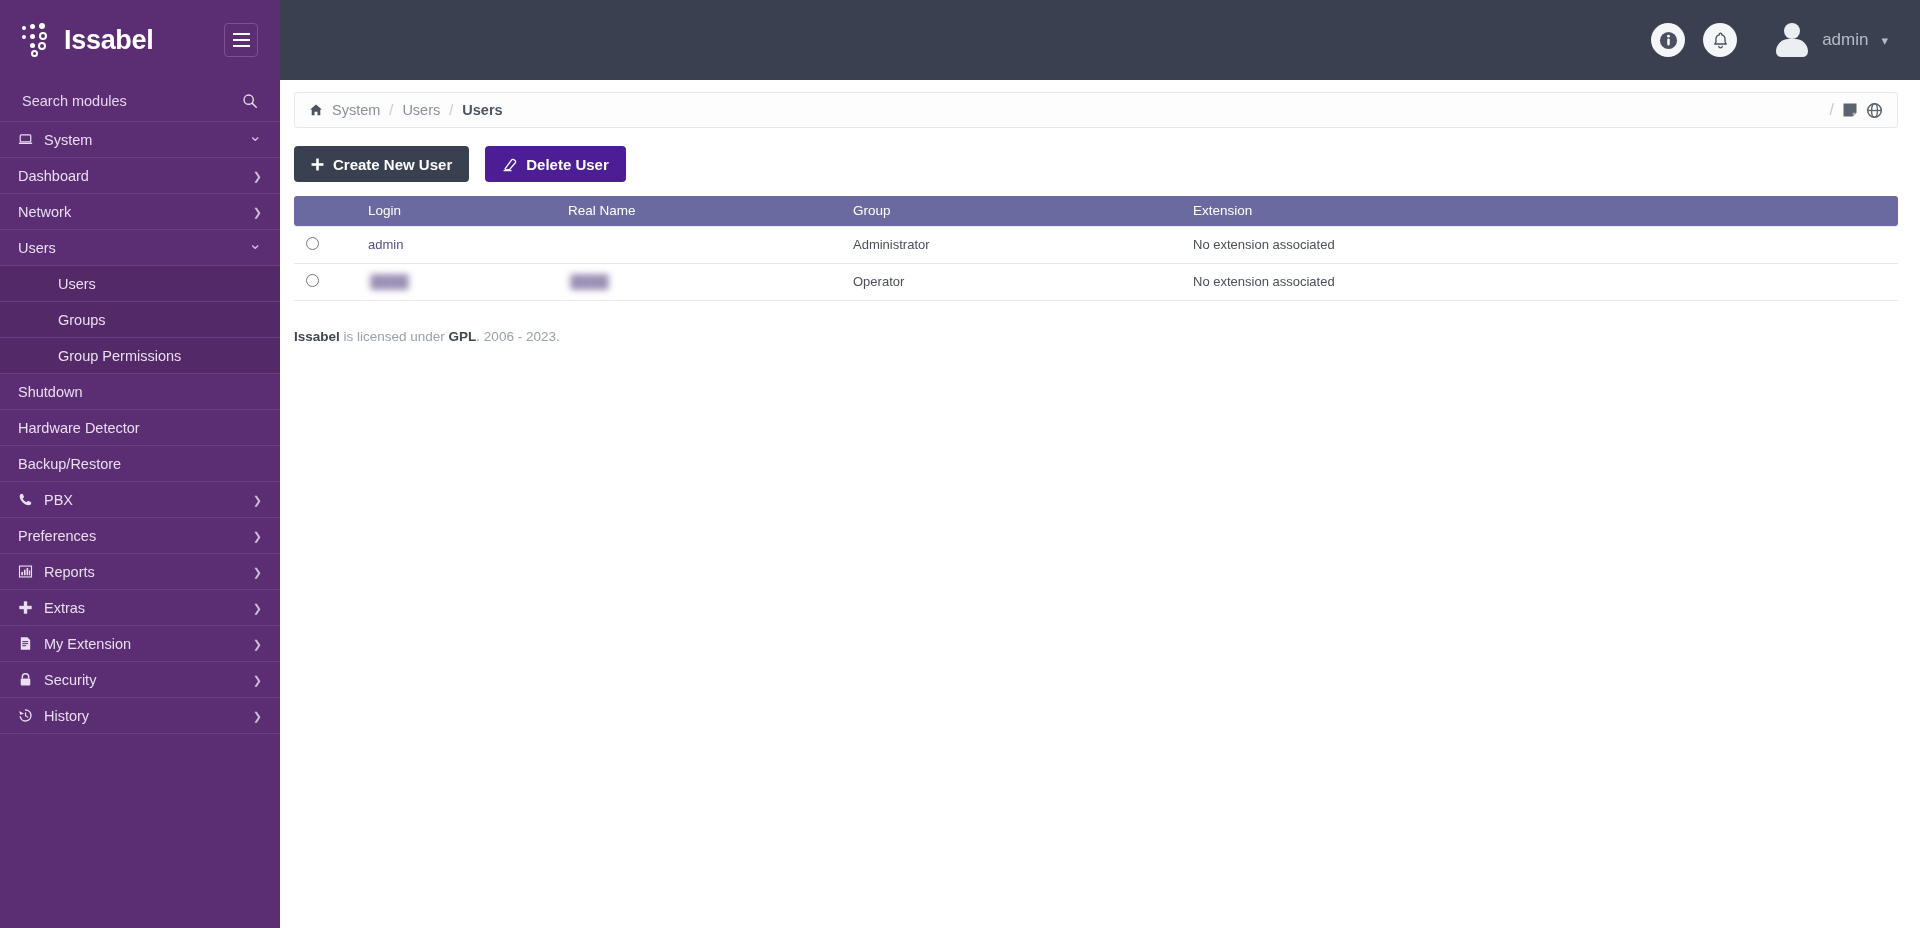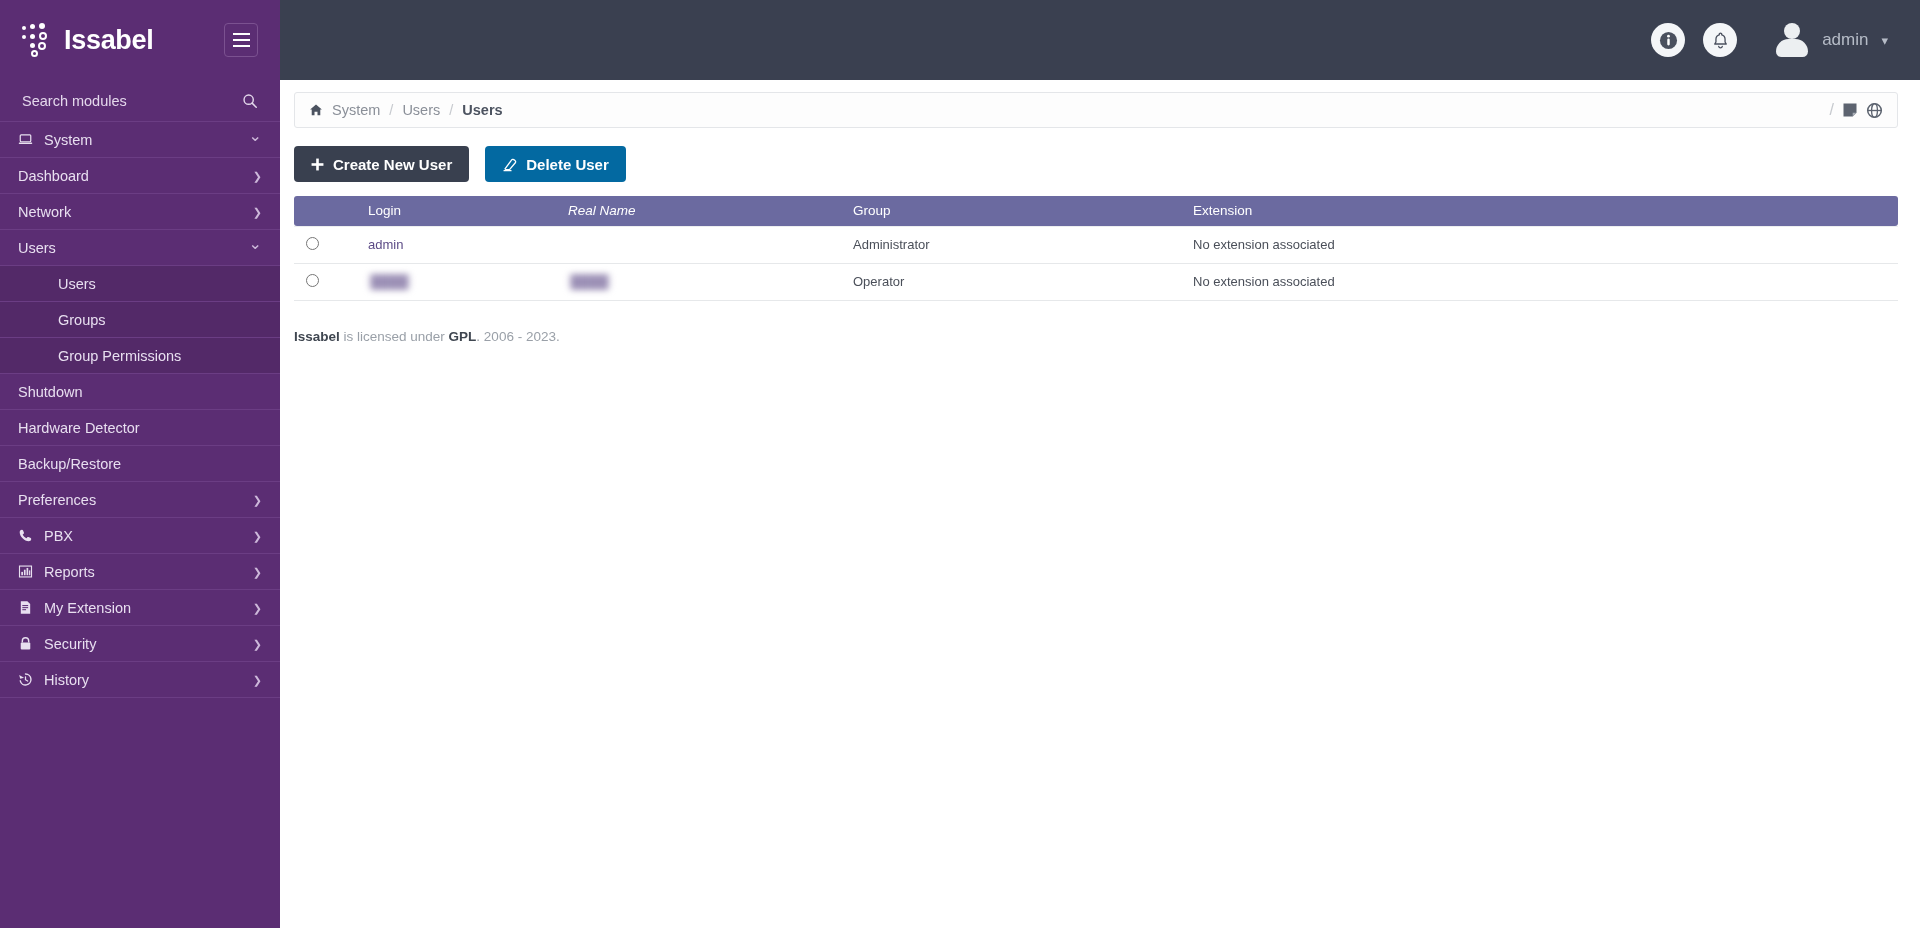--- a/index.html
+++ b/index.html
@@ -111,38 +111,38 @@
   .bc-sep { color: #c6c9ce; }
   .bc-right { display: flex; align-items: center; gap: 8px; }
 
   .actions { display: flex; gap: 16px; padding: 18px 22px 0 14px; }
   .btn {
     border: none; border-radius: 4px; color: #fff; font-size: 15px;
     font-family: inherit; font-weight: bold; cursor: pointer;
     padding: 0 17px; height: 36px; display: flex; align-items: center; gap: 9px;
   }
   .btn-dark { background: #39404f; }
-  .btn-danger { background: #0369a1; }
+  .btn-danger { background: #4c1d95; }
 
   .table-wrap { padding: 14px 22px 0 14px; }
   table { width: 100%; border-collapse: collapse; table-layout: fixed; }
   thead th {
     background: #6b6aa0; color: #ffffff; font-size: 13.5px; font-weight: normal;
     text-align: left; height: 30px; padding: 0 8px;
   }
   thead th:first-child { border-radius: 3px 0 0 3px; }
   thead th:last-child { border-radius: 0 3px 3px 0; }
   tbody td {
     height: 37px; font-size: 13px; color: #4a4f59; padding: 0 8px;
     border-bottom: 1px solid #e6e8ea;
   }
   tbody tr:first-child td { border-top: 1px solid #eceef0; }
   .col-sel { width: 66px; }
   .col-login { width: 200px; }
-  .col-real { width: 285px; font-style: italic; }
+  .col-real { width: 285px; }
   .col-group { width: 340px; }
   .cell-link { color: #5c4b86; cursor: pointer; }
   .redacted {
     display: inline-block; filter: blur(3.2px); color: #9b8fb5;
     background: rgba(190,180,210,.35); border-radius: 2px; padding: 0 3px;
     user-select: none;
   }
   input[type=radio] {
     width: 13px; height: 13px; cursor: pointer; accent-color: #8e8e8e;
     margin-left: 4px;
@@ -248,44 +248,54 @@
         </div>
         <div class="nav-item sub">
           <span class="ni-label">Shutdown</span>
         </div>
         <div class="nav-item sub">
           <span class="ni-label">Hardware Detector</span>
         </div>
         <div class="nav-item sub">
           <span class="ni-label">Backup/Restore</span>
         </div>
+        <div class="nav-item top">
+          <span class="nav-icon">
+            <svg width="15" height="15" viewBox="0 0 16 16">
+              <path d="M4.2 1.9c.7 0 1 .3 1.3 1l.8 2c.2.6.1 1-.3 1.3l-1 .8c.9 1.9 2.1 3.1 4 4l.8-1c.3-.4.7-.5 1.3-.3l2 .8c.7.3 1 .6 1 1.3 0 1.6-1.3 2.4-2.7 2.4C7 14.2 1.8 9 1.8 4.6c0-1.4.8-2.7 2.4-2.7z" fill="#e8dff0"></path>
+            </svg>
+          </span>
+          <span class="ni-label">PBX</span>
+          <span class="chev right"></span>
+        </div>
         <div class="nav-item sub">
           <span class="ni-label">Preferences</span>
-          <span class="chev right"></span>
-        </div>
-        <div class="nav-item top">
-          <span class="nav-icon">
-            <svg width="15" height="15" viewBox="0 0 16 16">
-              <path d="M4.2 1.9c.7 0 1 .3 1.3 1l.8 2c.2.6.1 1-.3 1.3l-1 .8c.9 1.9 2.1 3.1 4 4l.8-1c.3-.4.7-.5 1.3-.3l2 .8c.7.3 1 .6 1 1.3 0 1.6-1.3 2.4-2.7 2.4C7 14.2 1.8 9 1.8 4.6c0-1.4.8-2.7 2.4-2.7z" fill="#e8dff0"></path>
-            </svg>
-          </span>
-          <span class="ni-label">PBX</span>
           <span class="chev right"></span>
         </div>
         <div class="nav-item top">
           <span class="nav-icon">
             <svg width="15" height="15" viewBox="0 0 16 16">
               <rect x="1.6" y="2.2" width="12.8" height="11.6" fill="none" stroke="#e8dff0" stroke-width="1.2"></rect>
                 <rect x="3.5" y="8.4" width="1.8" height="3.6" fill="#e8dff0"></rect>
                 <rect x="6.3" y="6.1" width="1.8" height="5.9" fill="#e8dff0"></rect>
                 <rect x="9.1" y="4.2" width="1.8" height="7.8" fill="#e8dff0"></rect>
                 <rect x="11.8" y="6.8" width="1.3" height="5.2" fill="#e8dff0"></rect>
             </svg>
           </span>
           <span class="ni-label">Reports</span>
+          <span class="chev right"></span>
+        </div>
+        <div class="nav-item top">
+          <span class="nav-icon">
+            <svg width="15" height="15" viewBox="0 0 16 16">
+              <rect x="6.2" y="1.4" width="3.6" height="13.2" fill="#e8dff0"></rect>
+                <rect x="1.4" y="6.2" width="13.2" height="3.6" fill="#e8dff0"></rect>
+            </svg>
+          </span>
+          <span class="ni-label">Extras</span>
           <span class="chev right"></span>
         </div>
         <div class="nav-item top">
           <span class="nav-icon">
             <svg width="15" height="15" viewBox="0 0 16 16">
               <path d="M3 1.3h7l3 3v10.4H3z" fill="#e8dff0"></path>
                 <rect x="4.6" y="5.4" width="6.2" height="1.1" fill="#5b2d73"></rect>
                 <rect x="4.6" y="7.6" width="6.2" height="1.1" fill="#5b2d73"></rect>
                 <rect x="4.6" y="9.8" width="4" height="1.1" fill="#5b2d73"></rect>
             </svg>

